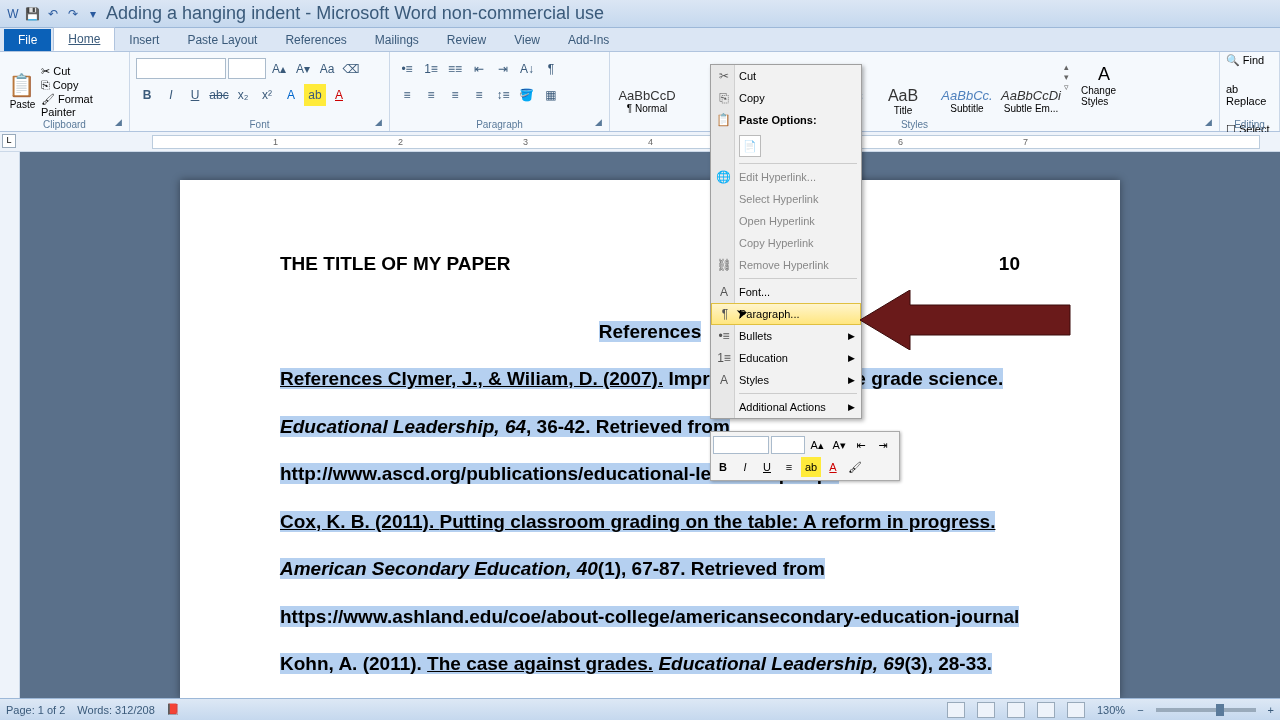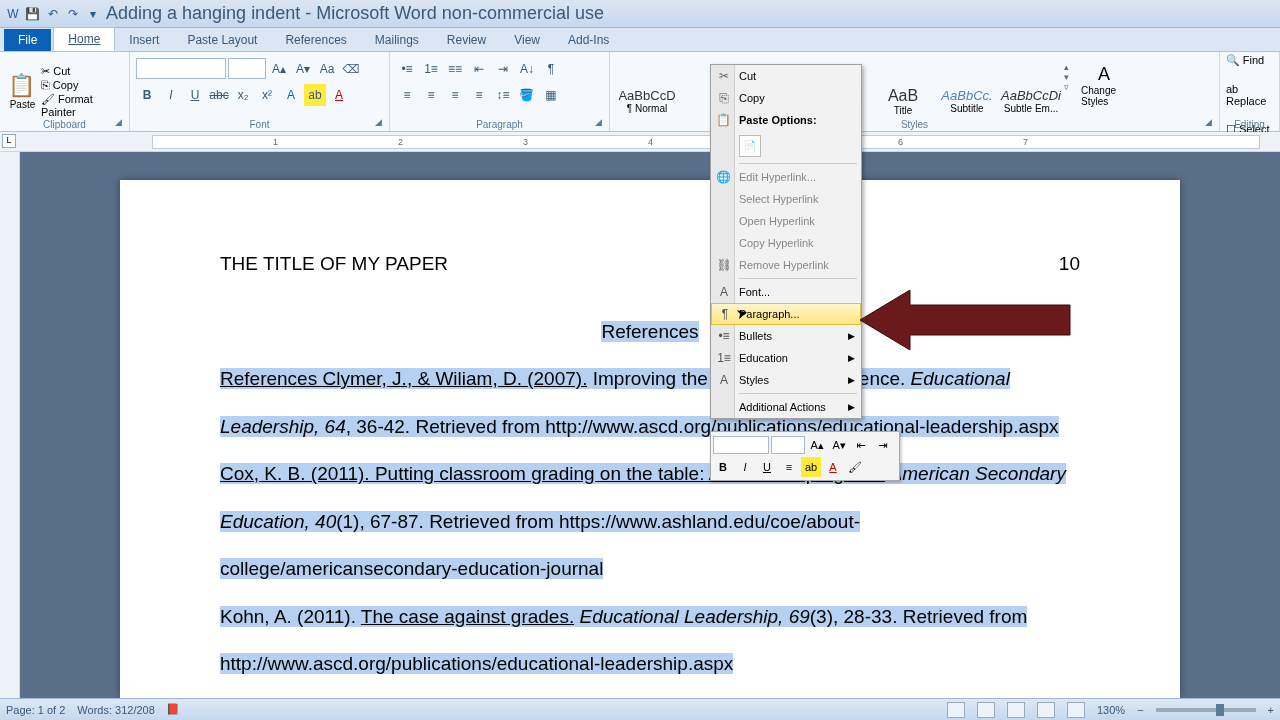--- a/index.html
+++ b/index.html
@@ -41,21 +41,21 @@
 
 .ruler-row { height: 20px; background: #eef3fa; border-bottom: 1px solid #cbd8e8; position: relative; }
 .ruler-corner { position: absolute; left: 2px; top: 2px; width: 14px; height: 14px; border: 1px solid #9ab; background: #fff; font-size: 9px; text-align: center; }
 .hruler { position: absolute; left: 152px; right: 20px; top: 3px; height: 14px; background: #fff; border: 1px solid #bcd; }
 .ruler-tick { position: absolute; top: 1px; font-size: 9px; color: #666; }
 
 
 .doc-area { position: absolute; top: 152px; left: 0; right: 0; bottom: 22px; background: #5a708a; display: flex; }
 .vruler { width: 20px; background: #eef3fa; border-right: 1px solid #cbd8e8; }
 .page-wrap { flex: 1; display: flex; justify-content: center; padding-top: 28px; overflow: hidden; }
-.page { width: 1060px; background: #fff; box-shadow: 0 0 8px rgba(0,0,0,0.4); padding: 60px 100px 20px 100px; font-family: "Times New Roman", serif; font-size: 19px; line-height: 2.5; position: relative; }
+.page { width: 940px; background: #fff; box-shadow: 0 0 8px rgba(0,0,0,0.4); padding: 60px 100px 20px 100px; font-family: "Times New Roman", serif; font-size: 19px; line-height: 2.5; position: relative; font-weight: bold; }
 .page-header { display: flex; justify-content: space-between; font-size: 19px; margin-bottom: 20px; }
 .refs-title { text-align: center; font-size: 19px; }
 .body-text { text-align: left; }
 .sel { background: #b5d0f0; }
 .ital { font-style: italic; }
 .underline { text-decoration: underline; }
 
 
 .context-menu { position: absolute; left: 710px; top: 64px; width: 152px; background: #f2f2f2; border: 1px solid #a0a0a0; box-shadow: 2px 2px 4px rgba(0,0,0,0.3); z-index: 100; font-size: 11px; }
 .cm-item { display: flex; align-items: center; height: 22px; padding: 0 6px 0 28px; position: relative; cursor: pointer; }

